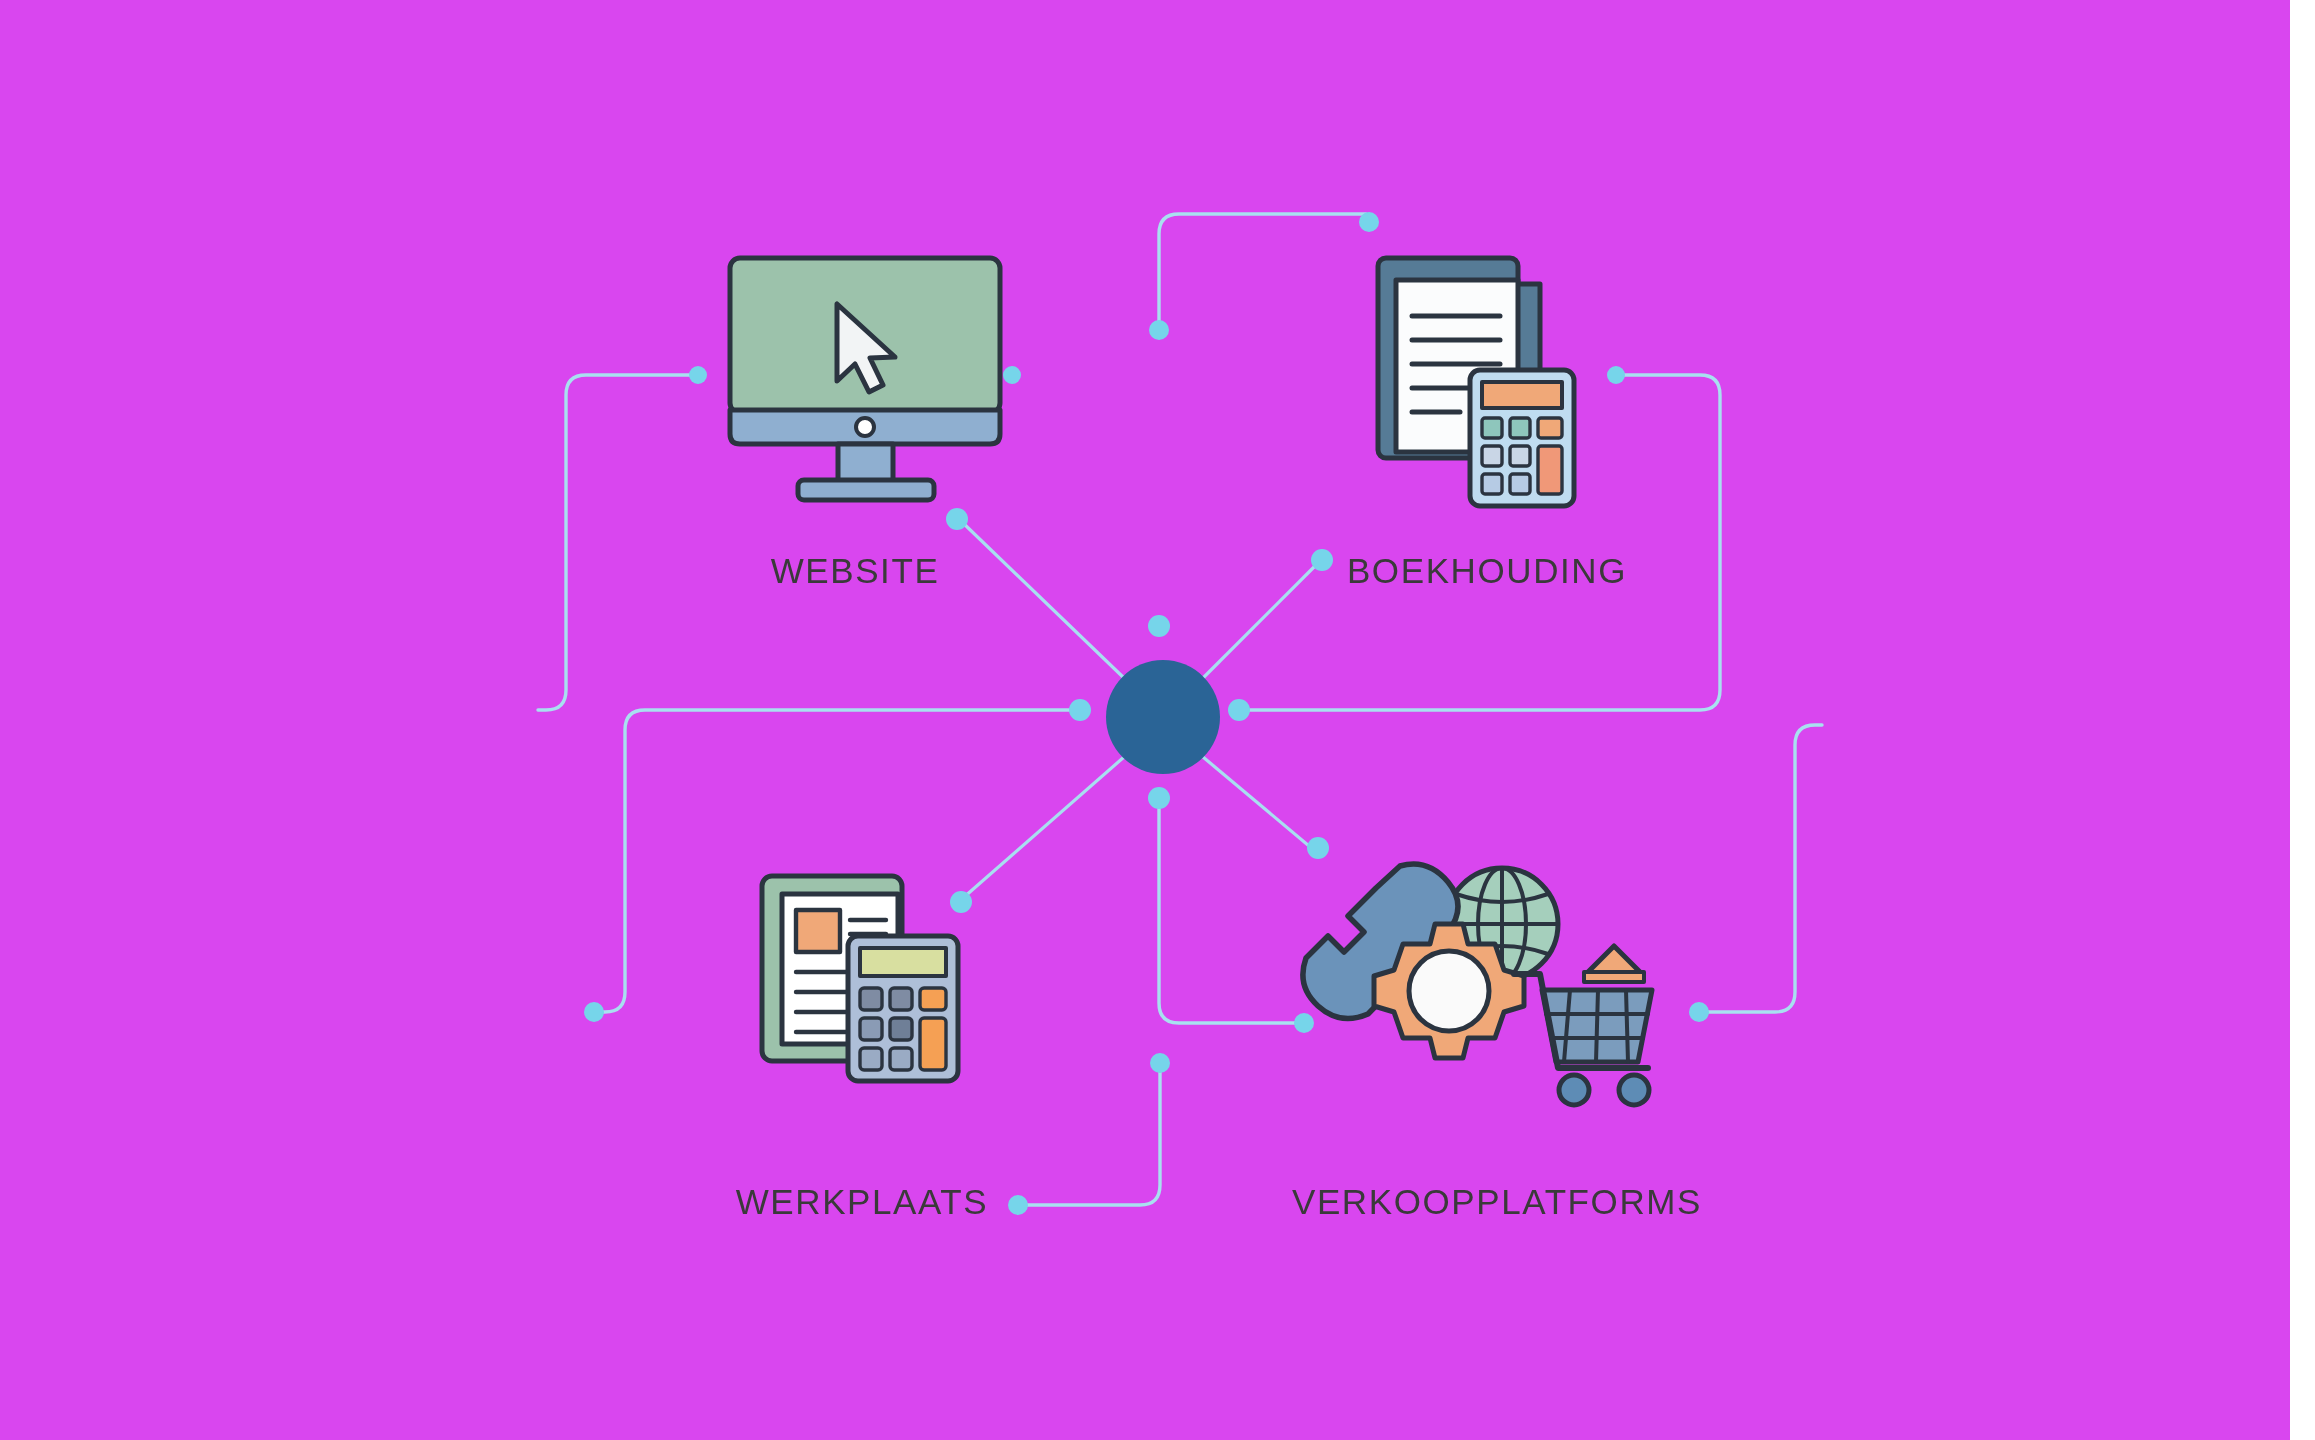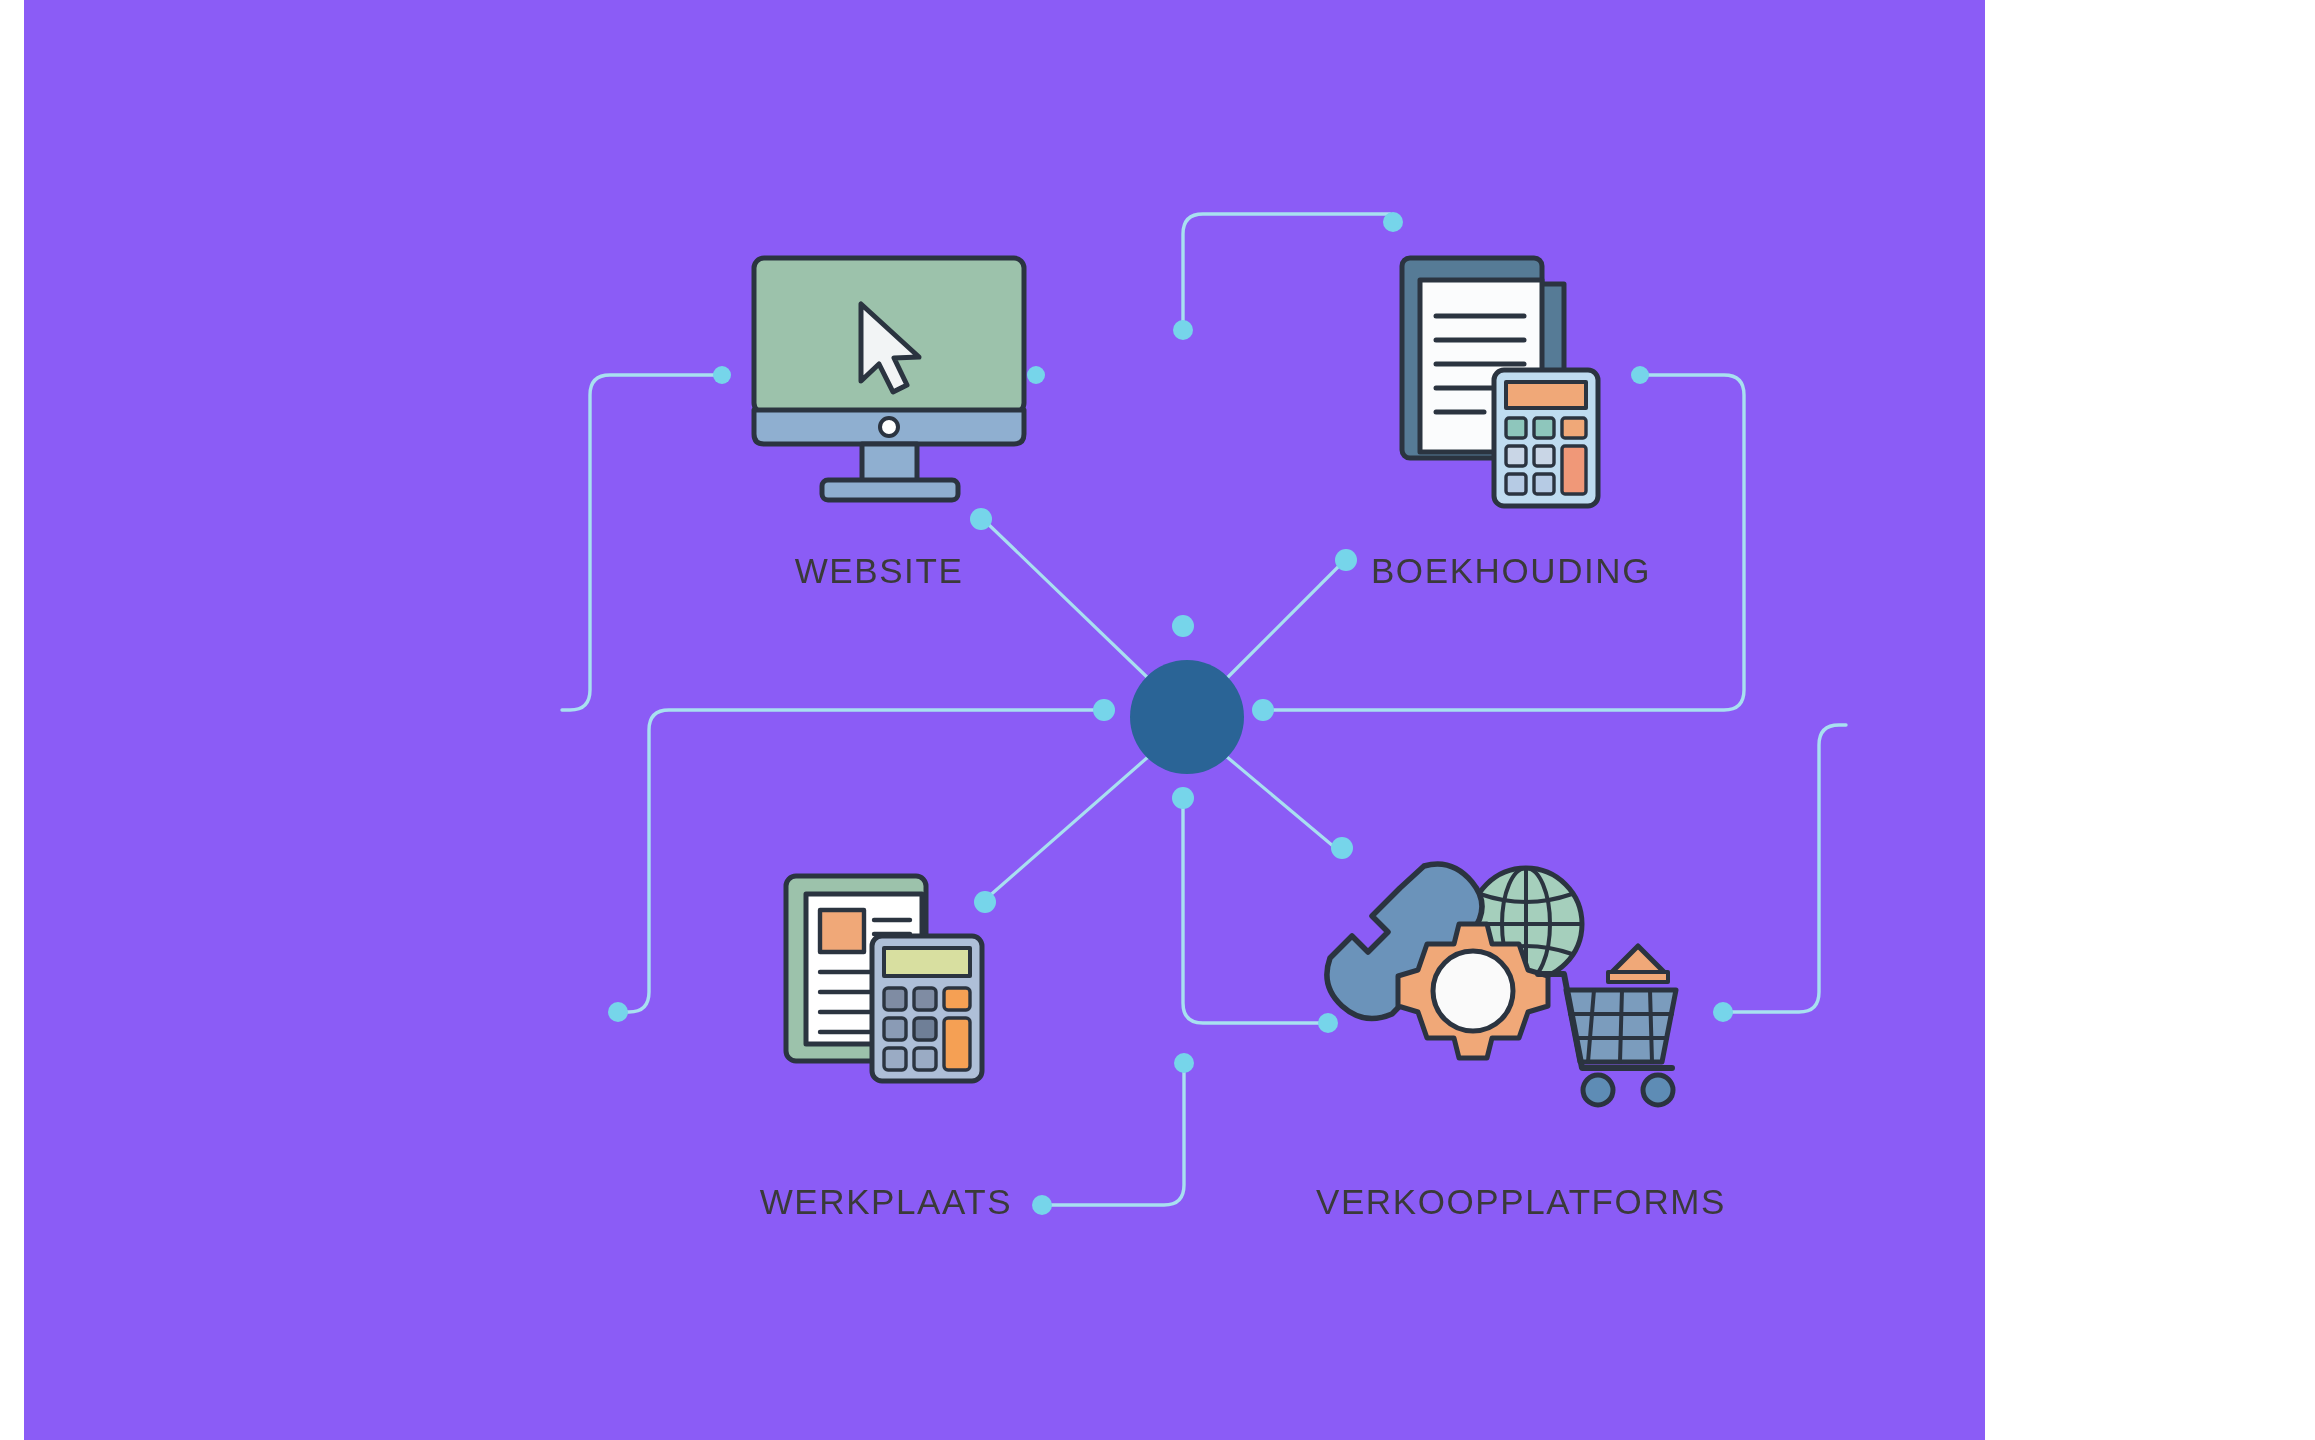--- a/index.html
+++ b/index.html
@@ -55,21 +55,21 @@
   }
   .ink {
     stroke: #2b3440;
     stroke-linejoin: round;
     stroke-linecap: round;
   }
 </style>
 </head>
 <body>
 
-<div id="stage" style="width: 1961px; height: 1440px; background: #8b5cf6; margin-left: 24px;">
+<div id="stage" style="width: 2290px; height: 1440px; background: #d946ef;">
 
   <svg id="diagram-svg" viewBox="0 0 2315 1440">
 
     <g>
 
       <path class="connector" d="M 700 375 L 586 375 Q 566 375 566 395 L 566 690 Q 566 710 546 710 L 538 710"></path>
 
       <path class="connector" d="M 1159 330 L 1159 234 Q 1159 214 1179 214 L 1366 214"></path>
 
       <path class="connector" d="M 1614 375 L 1700 375 Q 1720 375 1720 395 L 1720 690 Q 1720 710 1700 710 L 1241 710"></path>

